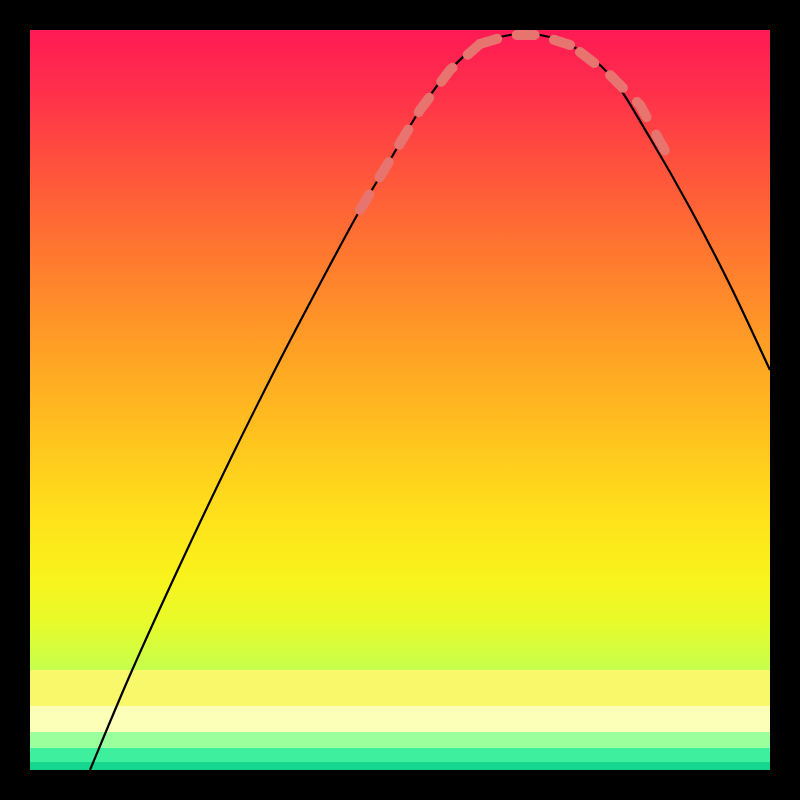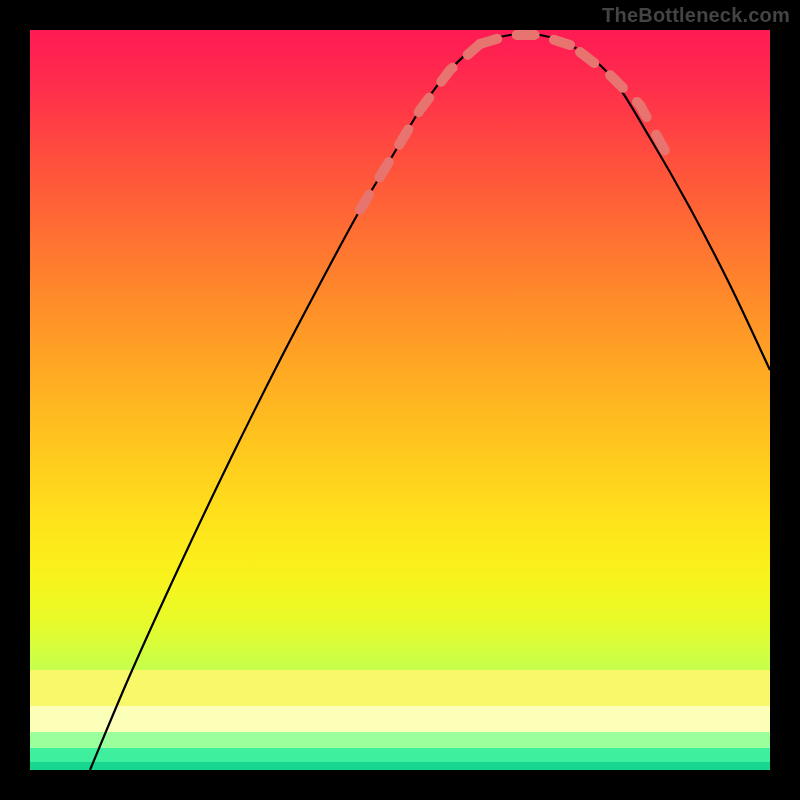--- a/index.html
+++ b/index.html
@@ -65,21 +65,20 @@
     left: 0; top: 0;
     width: 100%;
     height: 100%;
     overflow: visible;
   }
 </style>
 </head>
 <body>
 
 <div class="frame">
-  <div class="watermark">TheBottleneck.com</div>
   <div class="plot-area">
     <div class="bottom-band band-yellow"></div>
     <div class="bottom-band band-cream"></div>
     <div class="bottom-band band-green1"></div>
     <div class="bottom-band band-green2"></div>
     <div class="bottom-band band-green3"></div>
     <svg class="curve" viewBox="0 0 740 740" preserveAspectRatio="none">
       <g id="series-layer">
           <path d="M 60 740 C 66.66666666666667 724.1666666666666, 85 679.1666666666666, 100 645 C 115 610.8333333333334, 133.33333333333334 570.8333333333334, 150 535 C 166.66666666666666 499.1666666666667, 183.33333333333334 464.1666666666667, 200 430 C 216.66666666666666 395.8333333333333, 233.33333333333334 362.5, 250 330 C 266.6666666666667 297.5, 286.6666666666667 260, 300 235 C 313.3333333333333 210, 320 197.5, 330 180 C 340 162.5, 350 146.66666666666666, 360 130 C 370 113.33333333333333, 380 95, 390 80 C 400 65, 410 51, 420 40 C 430 29, 440 19.833333333333332, 450 14 C 460 8.166666666666668, 470 6.5, 480 5 C 490 3.5, 500 3.333333333333333, 510 5 C 520 6.666666666666667, 528.3333333333334 8.333333333333332, 540 15 C 551.6666666666666 21.666666666666668, 566.6666666666666 29.5, 580 45 C 593.3333333333334 60.5, 606.6666666666666 85.83333333333333, 620 108 C 633.3333333333334 130.16666666666666, 646.6666666666666 153.5, 660 178 C 673.3333333333334 202.5, 686.6666666666666 228, 700 255 C 713.3333333333334 282, 733.3333333333334 325.8333333333333, 740 340" fill="none" stroke="#000000" stroke-width="2.2"></path>
           <polyline points="330,180 360,130 390,80 420,40 450,14" fill="none" stroke="#e8746f" stroke-width="10" stroke-linecap="round" stroke-linejoin="round" stroke-dasharray="18 20"></polyline>

